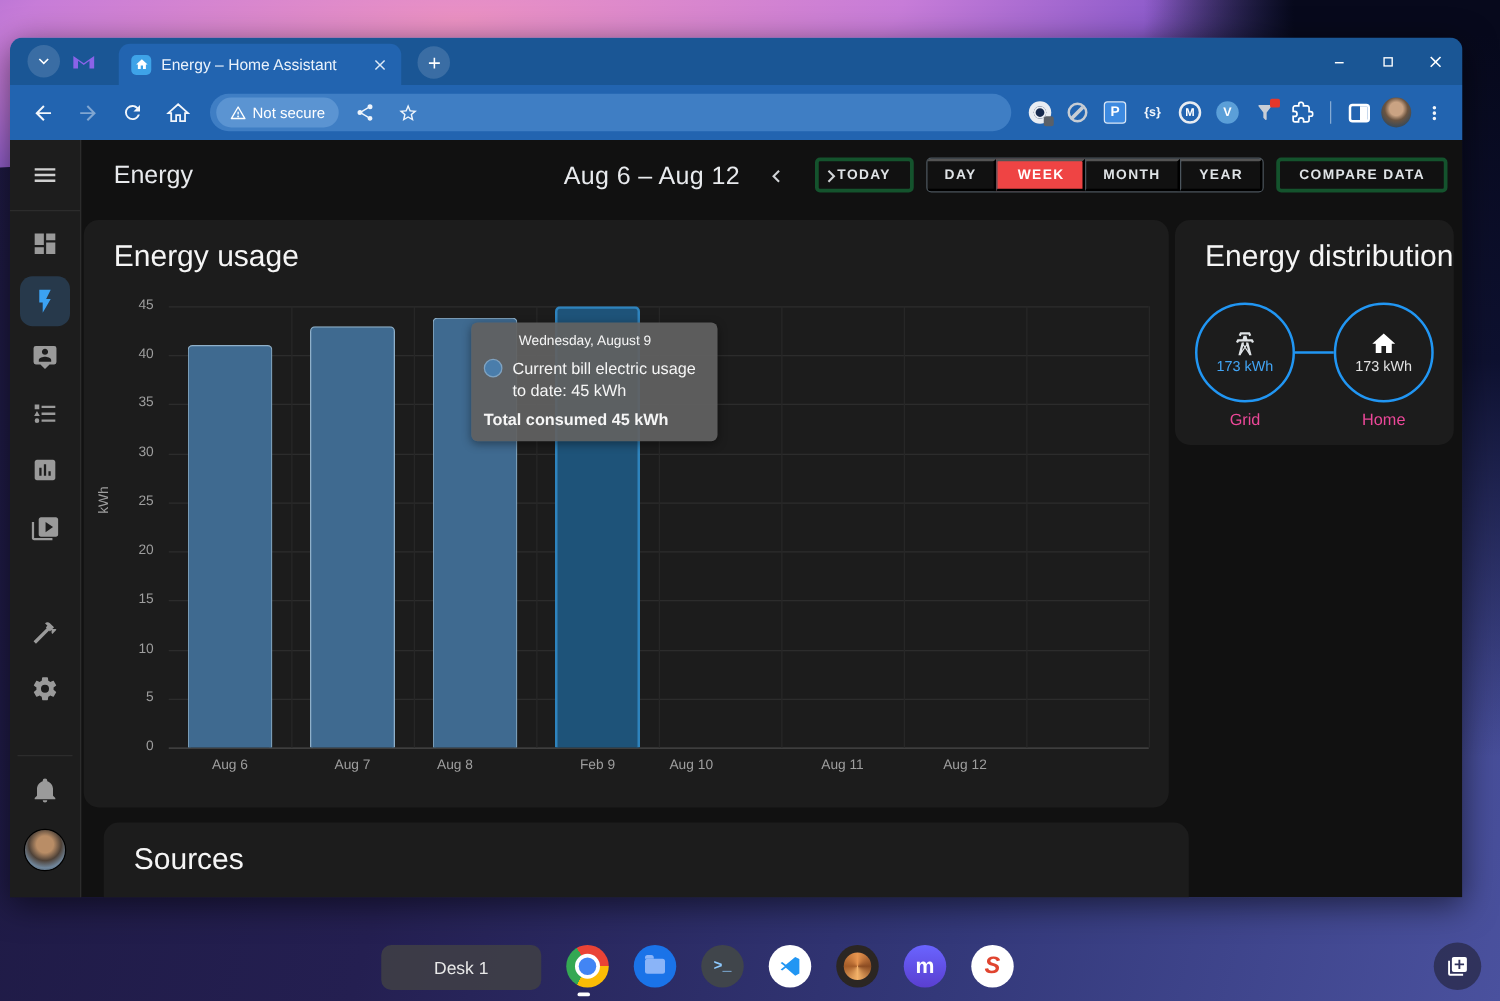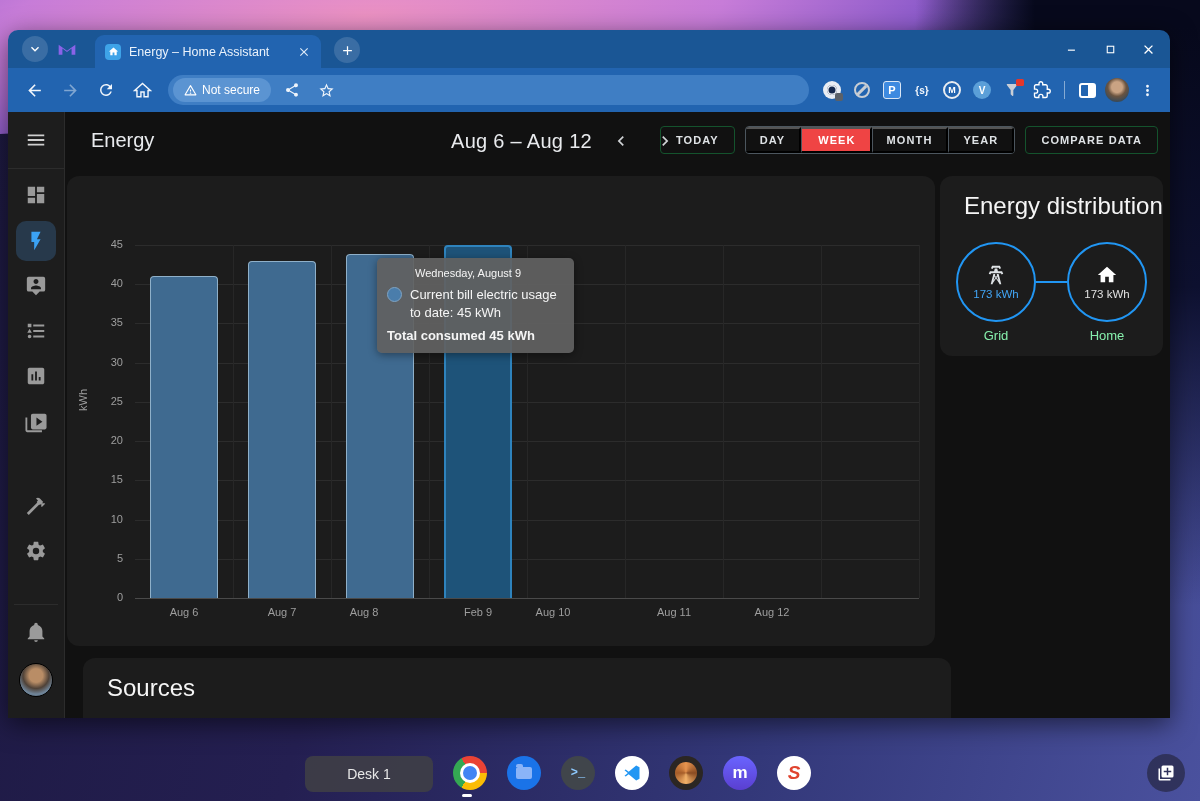--- a/index.html
+++ b/index.html
@@ -79,21 +79,21 @@
     background:radial-gradient(circle at 50% 36%, #b98d66 26%, #4f4238 50%, #70869b 72%, #37424d 100%);
     border:1px solid #000; }
 
   .main { flex:1; position:relative; overflow:hidden; }
   .ha-header { position:absolute; left:0; top:0; right:0; height:58px; }
   .ha-title { position:absolute; left:26px; top:17px; font-size:20px; color:#e8eaed; }
   .date-nav { position:absolute; left:386px; top:14px; display:flex; align-items:center; gap:14px; }
   .date-label { font-size:20px; color:#e8eaed; letter-spacing:.3px; }
   .chev-btn { width:30px; height:30px; display:flex; align-items:center; justify-content:center; color:#d0d3d6; }
   .hdr-buttons { position:absolute; right:12px; top:14px; display:flex; align-items:center; gap:10px; }
-  .ha-btn { height:28px; padding:0 15px; border:1px solid #14532d; border-radius:4px; background:transparent;
+  .ha-btn { height:28px; padding:0 15px; border:3px solid #14532d; border-radius:4px; background:transparent;
     color:#dfe3e6; font-size:11px; font-weight:600; letter-spacing:1.1px; display:flex; align-items:center;
     font-family:inherit; }
   .seg-group { display:flex; border:1px solid #4c565e; border-radius:4px; overflow:hidden; height:28px; }
   .seg { padding:0 14px; display:flex; align-items:center; font-size:11px; font-weight:600; letter-spacing:1.1px;
     color:#dfe3e6; border-left:1px solid #4c565e; background:transparent; font-family:inherit; }
   .seg:first-child { border-left:none; }
   .seg.sel { background:#ef4444; color:#ffffff;padding-left:16px; }
 
   .card { position:absolute; background:#1c1c1c; border-radius:12px; }
   .card-title { position:absolute; left:24px; top:16px; font-size:24px; color:#f5f5f5; }
@@ -118,21 +118,21 @@
   .ctt-title { font-size:11px; font-weight:normal; margin-left:28px; margin-bottom:7px; }
   .ctt-row { display:flex; gap:8px; font-size:13px; line-height:1.35; margin-bottom:7px; }
   .ctt-marker { width:15px; height:15px; border-radius:50%; background:#4a7dab; border:1px solid #7fa3c2; flex:none; margin-top:1px; }
   .ctt-total { font-size:13px; font-weight:bold; }
 
   
   #dist-card { left:875px; top:64px; width:223px; height:180px; }
   .node-circle { position:absolute; width:80px; height:80px; border-radius:50%; border:2px solid #2196f3;
     display:flex; flex-direction:column; align-items:center; justify-content:center; gap:2px; top:66px; }
   .node-circle .val { font-size:11.5px; }
-  .node-label { position:absolute; top:152px; width:80px; text-align:center; font-size:13px; color:#86efac; }
+  .node-label { position:absolute; top:152px; width:80px; text-align:center; font-size:13px; color:#ec4899; }
   .connector { position:absolute; left:96px; top:105px; width:31px; height:2px; background:#2196f3; }
 
   #sources-card { left:18px; top:546px; width:868px; height:80px; }
 
   
   .shelf { position:absolute; left:0; bottom:0; width:1200px; height:60px; }
   .desk-pill { position:absolute; left:305px; top:15px; width:128px; height:36px; border-radius:8px;
     background:rgba(62,62,70,.92); color:#e8e8e8; font-size:14px; display:flex; align-items:center; justify-content:center; }
   .shelf-app { position:absolute; top:15px; width:34px; height:34px; border-radius:50%;
     display:flex; align-items:center; justify-content:center; }
@@ -412,20 +412,21 @@
               <button class="seg">DAY</button>
               <button class="seg sel">WEEK</button>
               <button class="seg">MONTH</button>
               <button class="seg">YEAR</button>
             </div>
             <button class="ha-btn">COMPARE DATA</button>
           </div>
         </div>
 
         <div class="card" id="usage-card">
+          <div class="card-title">Energy usage</div>
           <div class="ylabel">kWh</div>
           <div id="y-ticks">
               <div class="ytick" style="top: -7px;">45</div>
               <div class="ytick" style="top: 32.2222px;">40</div>
               <div class="ytick" style="top: 71.4444px;">35</div>
               <div class="ytick" style="top: 110.667px;">30</div>
               <div class="ytick" style="top: 149.889px;">25</div>
               <div class="ytick" style="top: 189.111px;">20</div>
               <div class="ytick" style="top: 228.333px;">15</div>
               <div class="ytick" style="top: 267.556px;">10</div>

